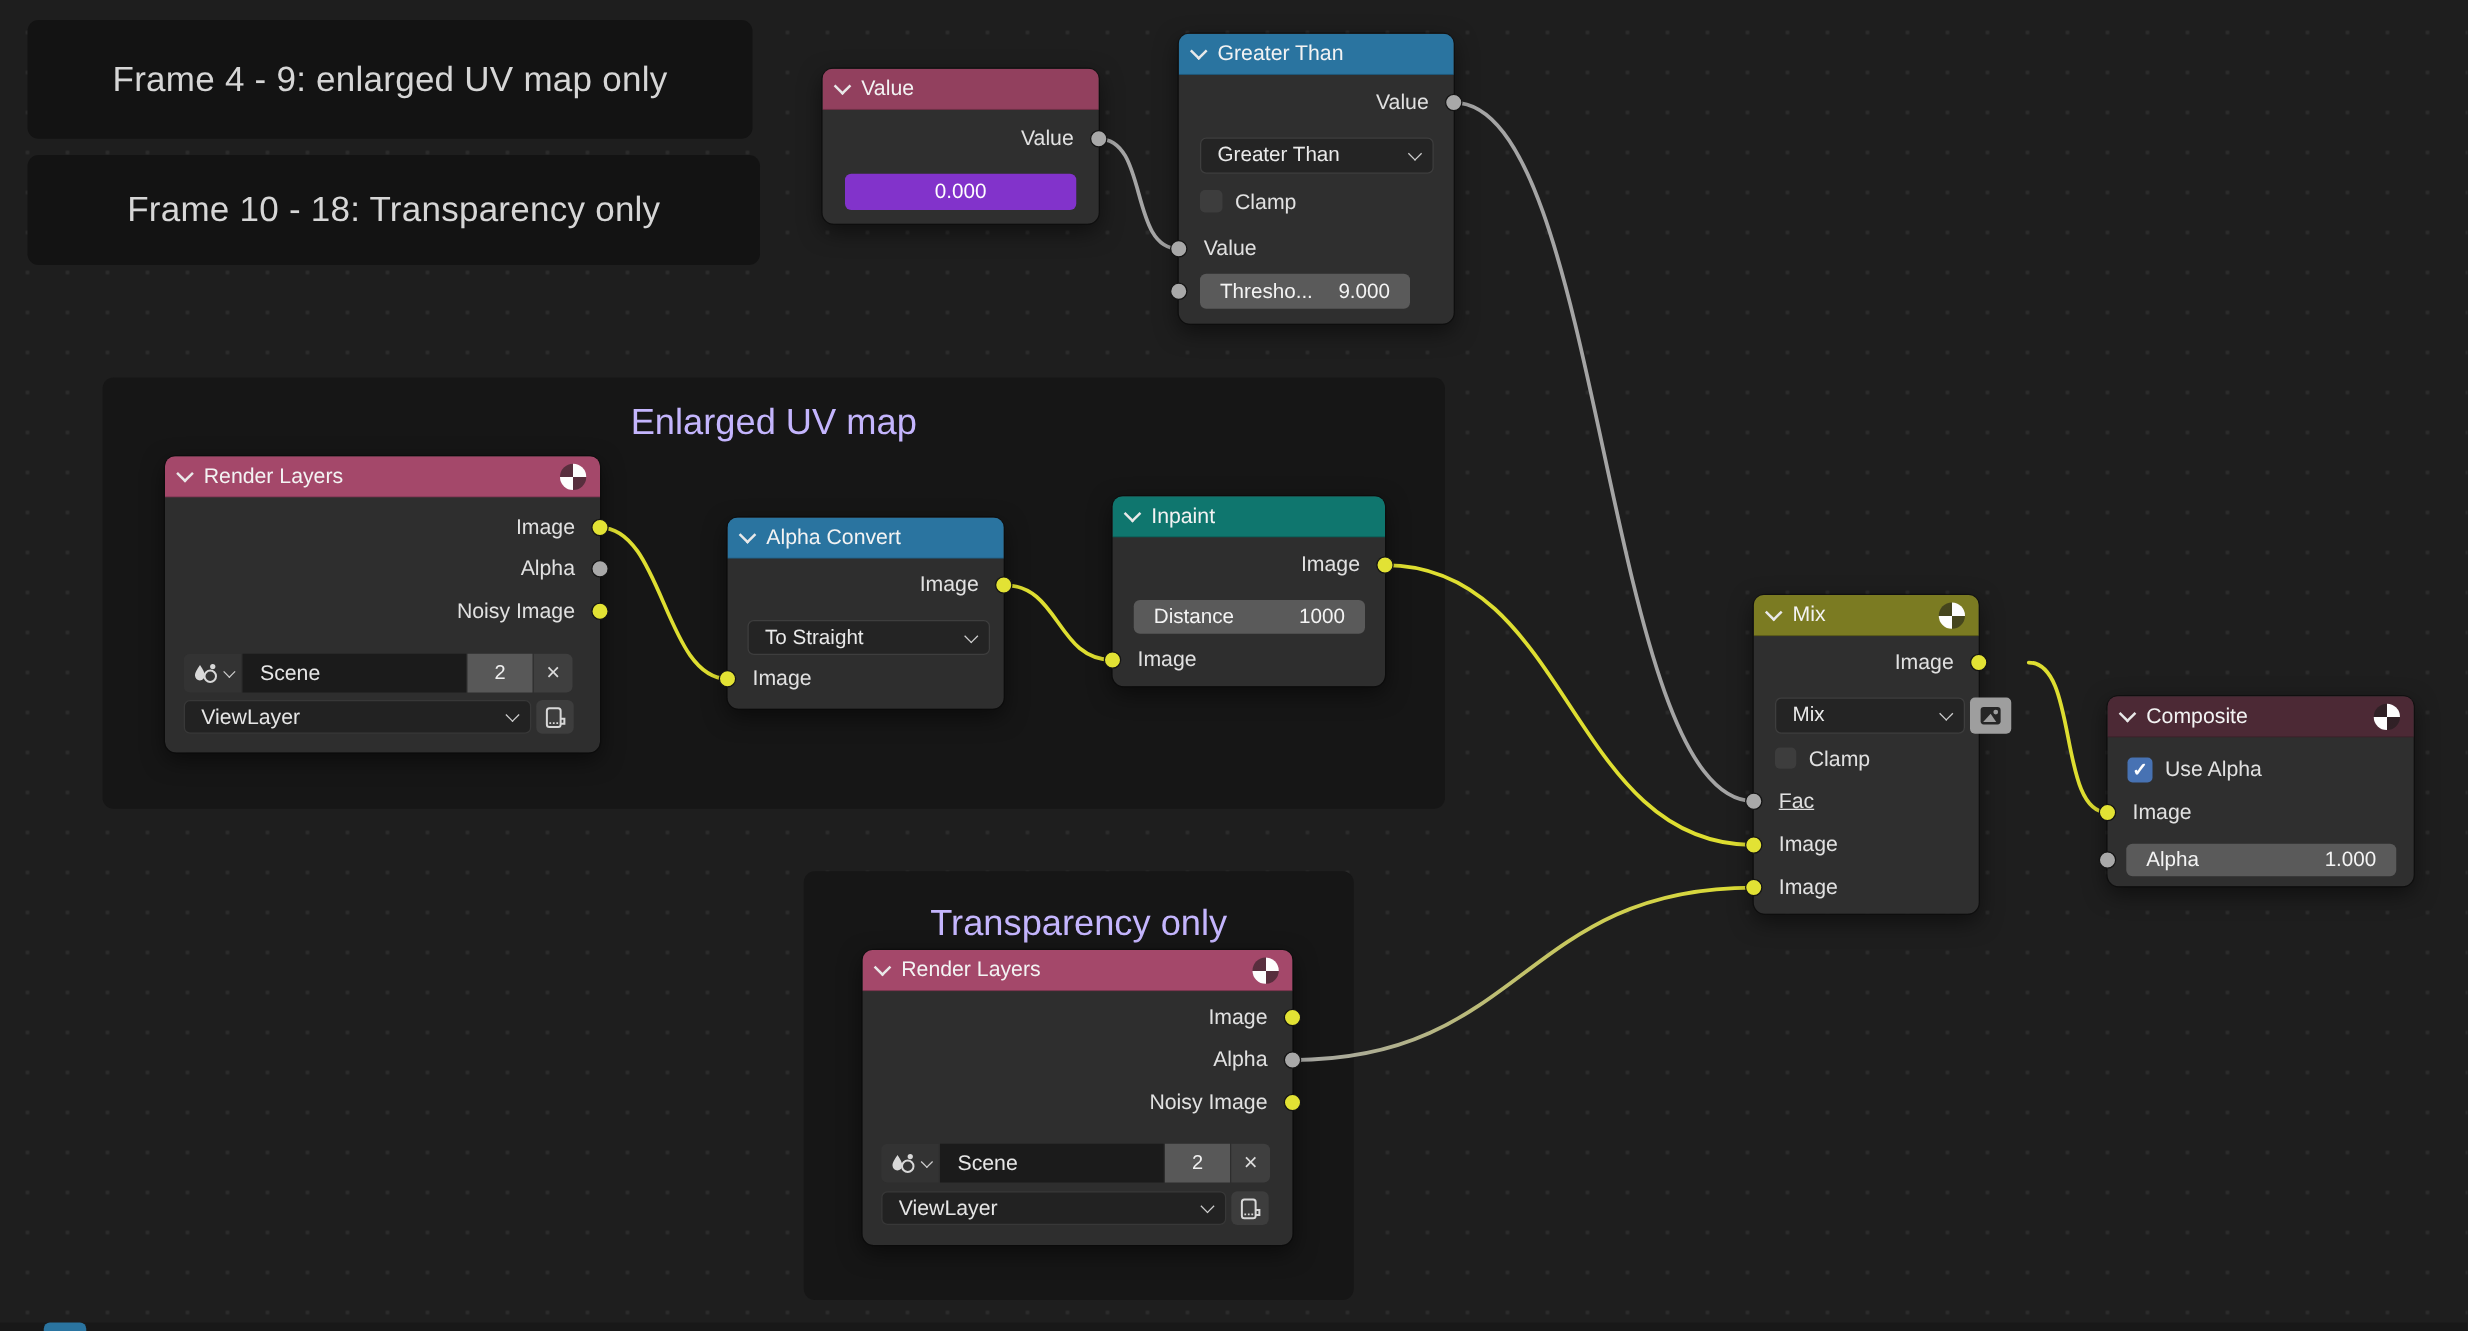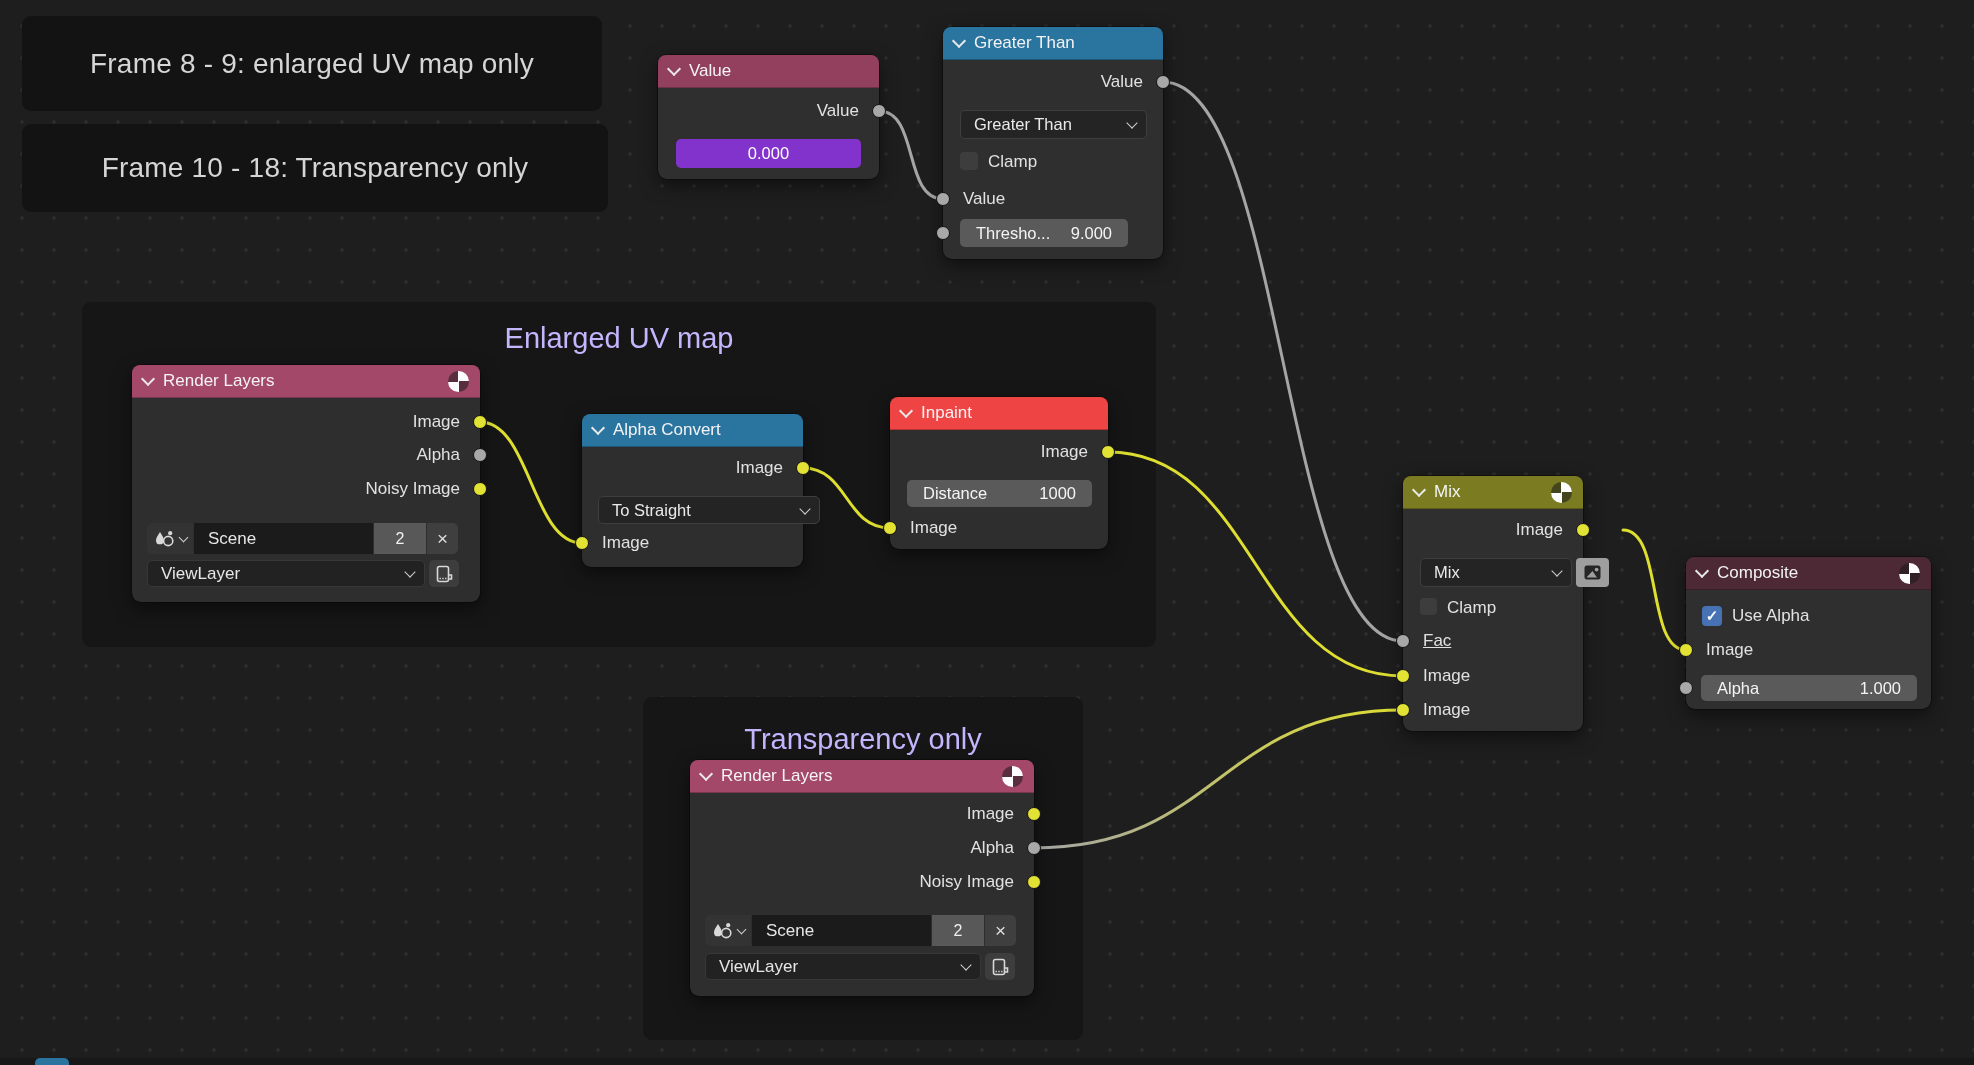--- a/index.html
+++ b/index.html
@@ -74,21 +74,21 @@
   .mini-chev{width:6px;height:6px;border-right:1.6px solid #cfcfcf;border-bottom:1.6px solid #cfcfcf;
       transform:rotate(45deg);margin-top:-2px;}
 </style>
 </head>
 <body>
 
 <div class="bottom-strip"></div>
 <div class="blue-sliver"></div>
 
 <div class="frame note" style="left:22px;top:16px;width:580px;height:95px;">
-  <span>Frame 8 - 9: enlarged UV map only</span>
+  <span>Frame 4 - 9: enlarged UV map only</span>
 </div>
 <div class="frame note" style="left:22px;top:124px;width:586px;height:88px;">
   <span>Frame 10 - 18: Transparency only</span>
 </div>
 
 <div class="frame" style="left:82px;top:302px;width:1074px;height:345px;">
   <div class="frame-label" style="top:20px;">Enlarged UV map</div>
 </div>
 <div class="frame" style="left:643px;top:697px;width:440px;height:343px;">
   <div class="frame-label" style="top:26px;">Transparency only</div>
@@ -206,32 +206,32 @@
 
 <div class="node" style="left:582px;top:414px;width:221px;height:153px;">
   <div class="hdr" style="background:#2a74a0;">
     <span class="chev"></span>
     <span class="ttl">Alpha Convert</span>
   </div>
   <div class="row out" style="top:41px;">
       <span>Image</span>
     </div>
   <div class="sock y r" style="top:47px;"></div>
-  <div class="dd" style="left:16px;width:222px;top:82px;height:28px;">
+  <div class="dd" style="left:16px;width:194px;top:82px;height:28px;">
     <span>To Straight</span>
     <span class="ddchev"></span>
   </div>
   <div class="row in" style="top:116px;">
       <span>Image</span>
     </div>
   <div class="sock y l" style="top:122px;"></div>
 </div>
 
 <div class="node" style="left:890px;top:397px;width:218px;height:152px;">
-  <div class="hdr" style="background:#ef4444;">
+  <div class="hdr" style="background:#0f766e;">
     <span class="chev"></span>
     <span class="ttl">Inpaint</span>
   </div>
   <div class="row out" style="top:42px;">
       <span>Image</span>
     </div>
   <div class="sock y r" style="top:48px;"></div>
   <div class="slider" style="left:17px;width:185px;top:83px;height:27px;">
     <span>Distance</span>
     <span>1000</span>

